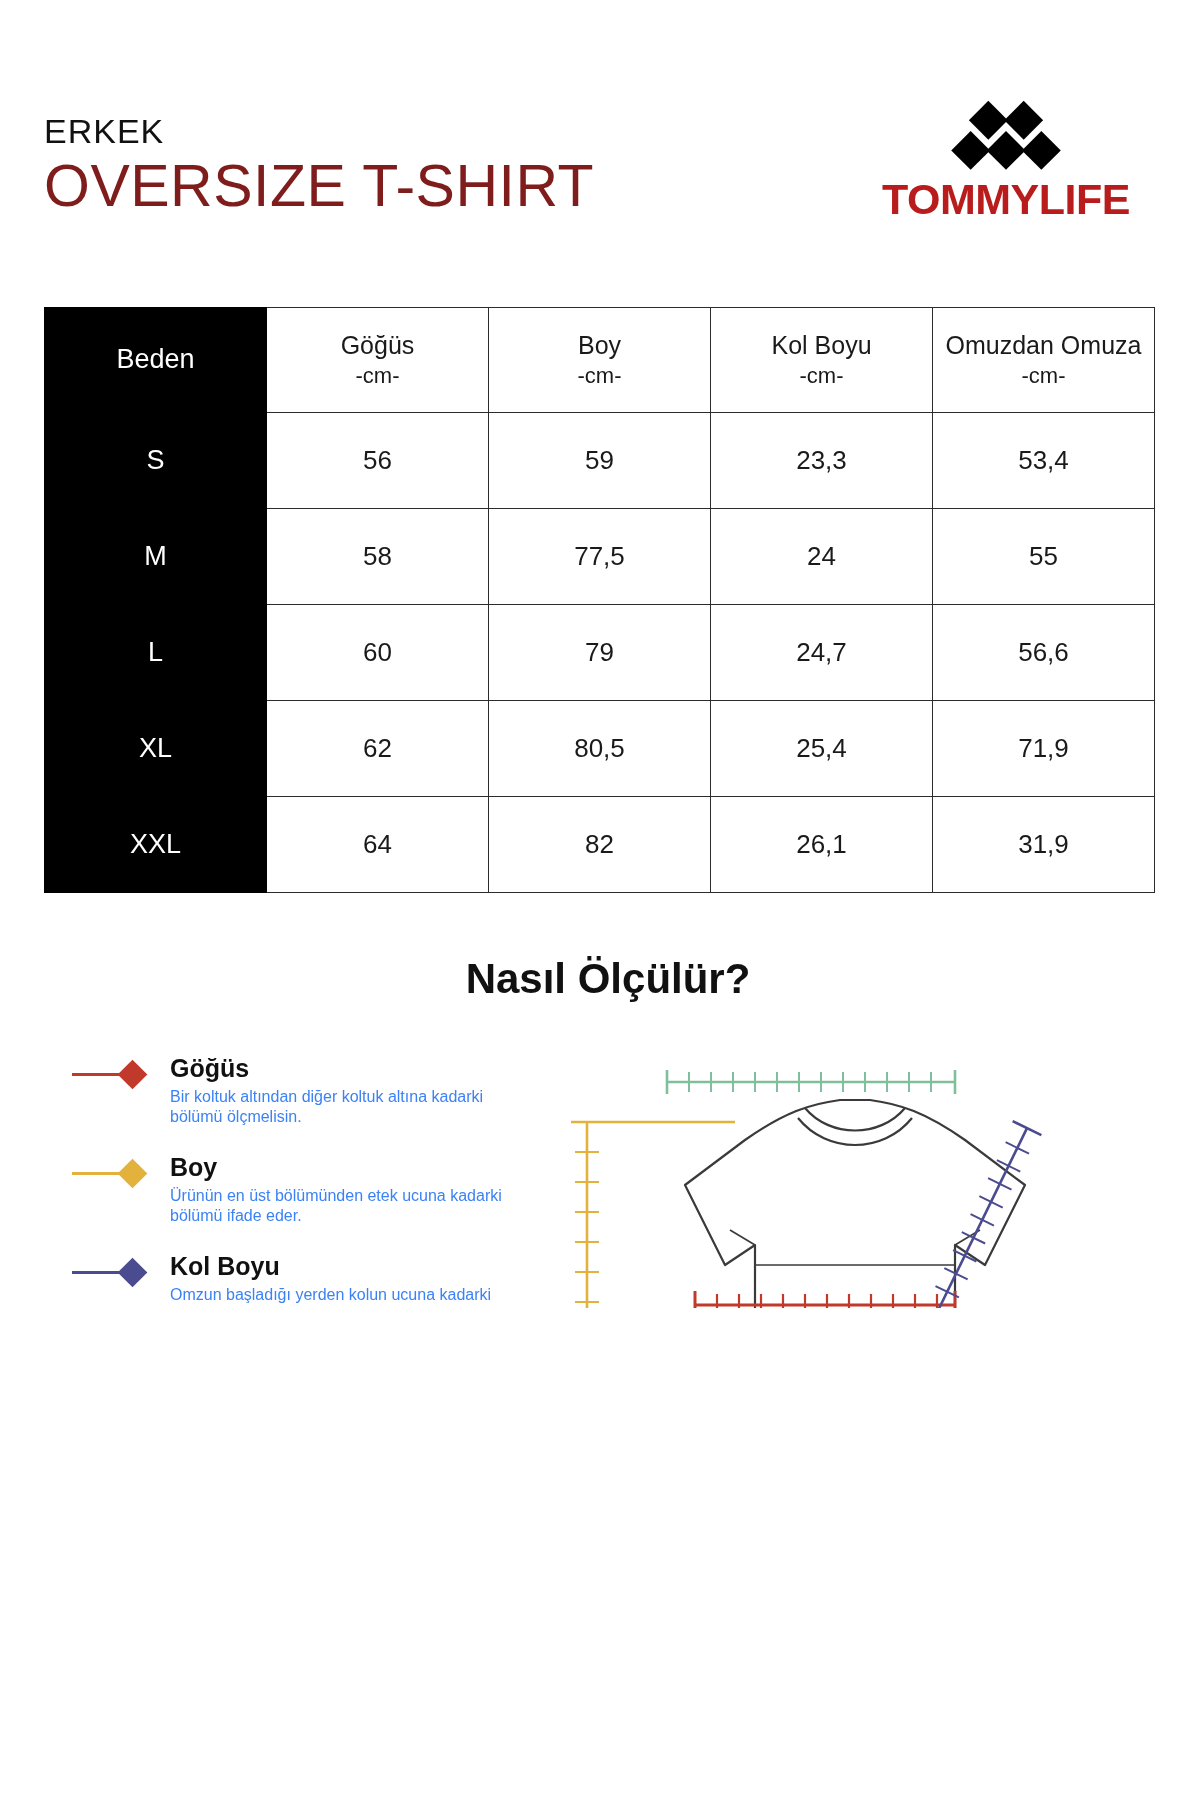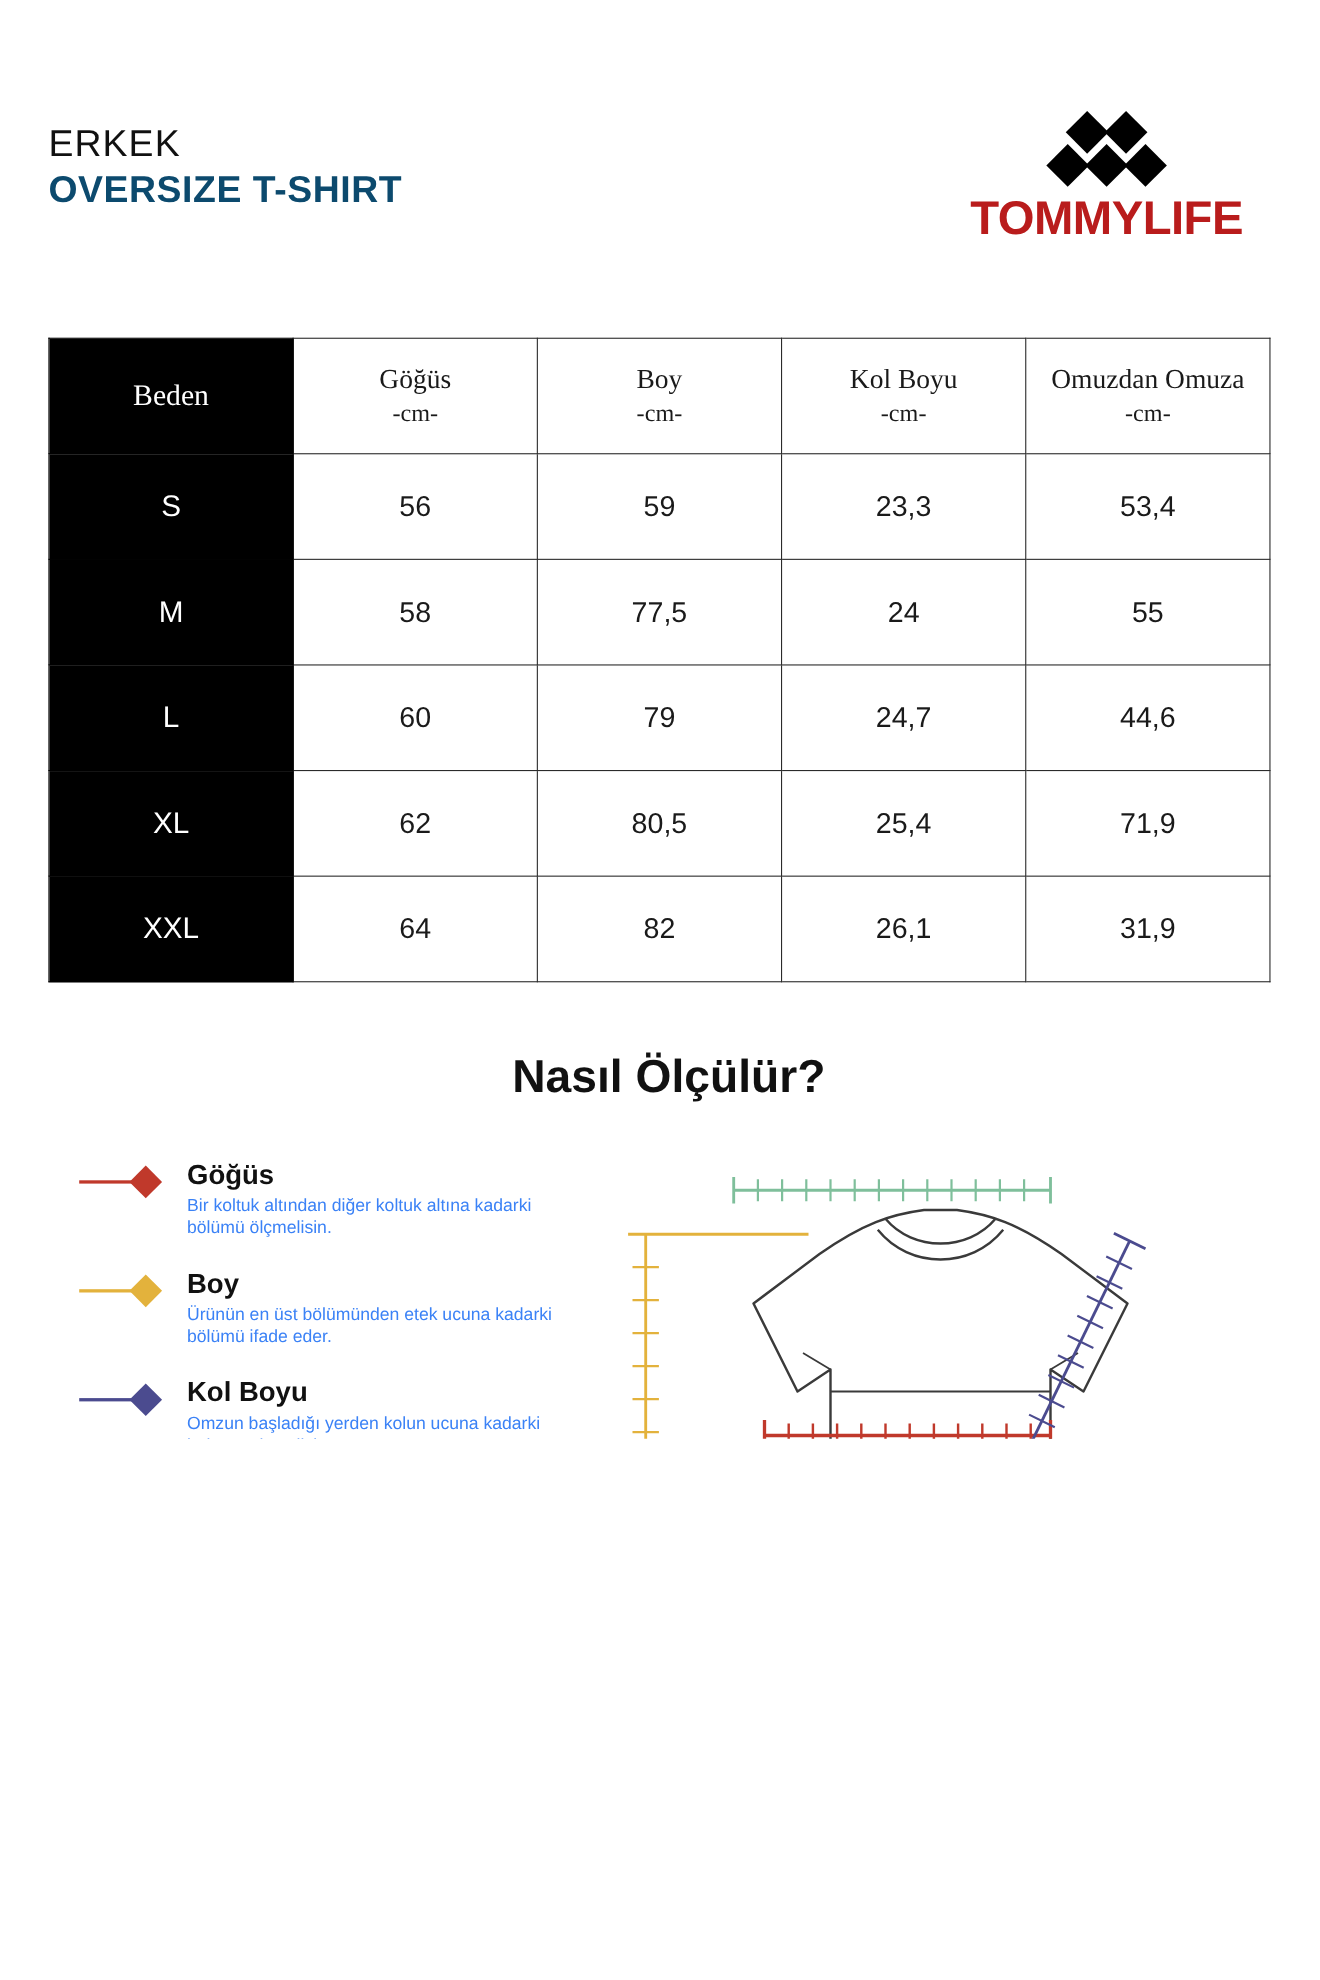--- a/index.html
+++ b/index.html
@@ -27,24 +27,24 @@
   .title-small {
     font-size: 34px;
     letter-spacing: 1px;
     font-weight: 400;
     color: #111;
     line-height: 1;
     margin-bottom: 8px;
     font-stretch: condensed;
   }
   .title-big {
-    font-size: 34px;
-    font-weight: 700;
+    font-size: 59px;
+    font-weight: 400;
     letter-spacing: 0.5px;
-    color: #0c4a6e;
+    color: #7f1d1d;
     line-height: 1.05;
   }
   .brand-block {
     position: absolute; right: 0; top: 0;
     width: 300px;
     text-align: center;
   }
   .brand-mark { height: 72px; margin-bottom: 6px; }
   .brand-name {
     font-size: 43px;
@@ -66,21 +66,20 @@
     border: 1px solid #2b2b2b;
     text-align: center;
     font-weight: 400;
     font-size: 26px;
     color: #1a1a1a;
   }
   .size-table thead th {
     height: 105px;
     line-height: 1.18;
     font-size: 25px;
-    font-family: Liberation Serif, serif;
   }
   .size-table thead th.size-head {
     background: #000;
     color: #fff;
     border-color: #000;
     font-size: 27px;
   }
   .size-table tbody td {
     height: 96px;
   }
@@ -209,21 +208,21 @@
         <td>58</td>
         <td>77,5</td>
         <td>24</td>
         <td>55</td>
       </tr>
       <tr>
         <td class="size-cell">L</td>
         <td>60</td>
         <td>79</td>
         <td>24,7</td>
-        <td>44,6</td>
+        <td>56,6</td>
       </tr>
       <tr>
         <td class="size-cell">XL</td>
         <td>62</td>
         <td>80,5</td>
         <td>25,4</td>
         <td>71,9</td>
       </tr>
       <tr>
         <td class="size-cell">XXL</td>

